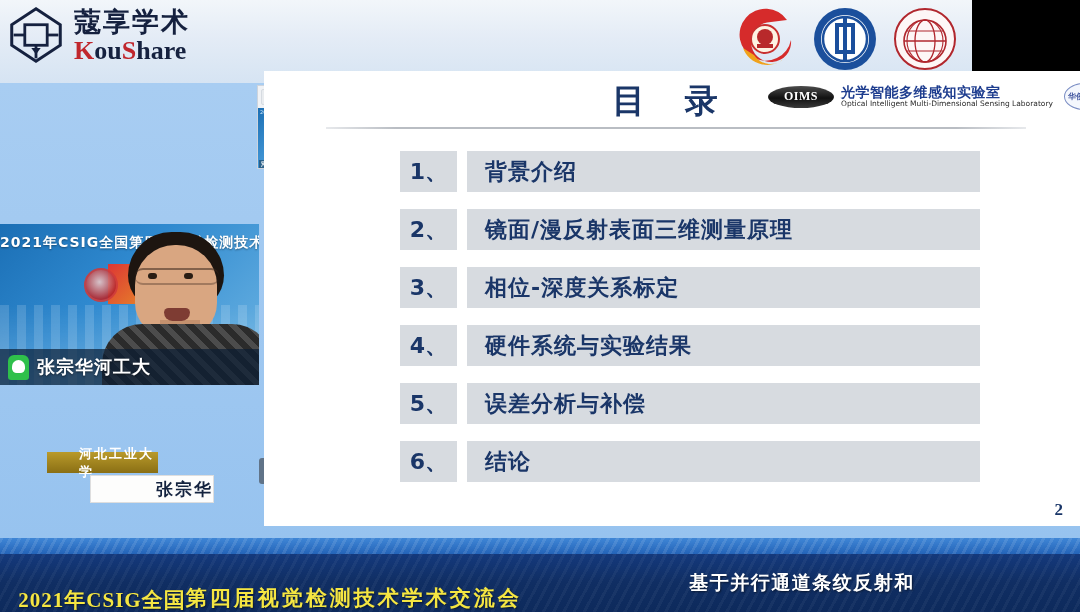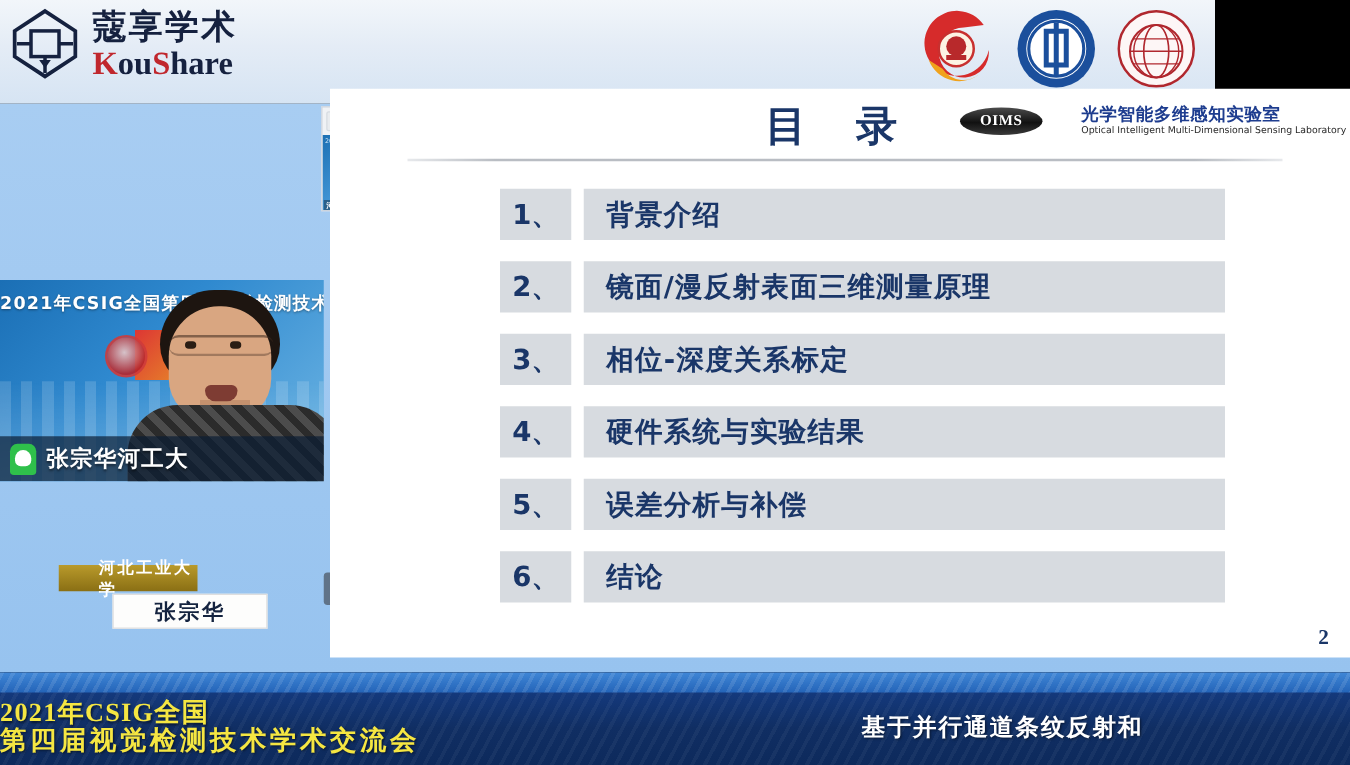--- a/index.html
+++ b/index.html
@@ -119,21 +119,21 @@
     background: linear-gradient(180deg,#b99a2b 0%, #8a6f14 100%);
     display: flex; align-items: center; justify-content: center; padding-left: 32px;
   }
   .plate-org span {
     font-size: 13px; color: #ffffff; font-weight: bold; letter-spacing: 2px;
     font-family: "DejaVu Serif", serif;
   }
   .plate-name {
     position: absolute; left: 90px; top: 475px; width: 124px; height: 28px;
     background: #fdfdfc; border: 1px solid #dedede;
-    display: flex; align-items: center; justify-content: center;
+    display: flex; align-items: center; justify-content: flex-end;
   }
   .plate-name span {
     font-size: 17px; color: #14233f; font-weight: bold; letter-spacing: 2px;
     font-family: "DejaVu Sans", sans-serif;
   }
 
   
   .pip {
     position: absolute; left: 257px; top: 85px; width: 62px; height: 84px;
     background: #f0f2f5; border: 1px solid #cdd4dd; overflow: hidden;
@@ -193,21 +193,21 @@
   .oims { position: absolute; left: 504px; top: 12px; display: flex; align-items: center; gap: 7px; }
   .oims-badge {
     width: 66px; height: 22px; border-radius: 50%;
     background: linear-gradient(180deg,#4c4c4c 0%, #111 55%, #3a3a3a 100%);
     display: flex; align-items: center; justify-content: center;
   }
   .oims-badge span {
     font-size: 12px; font-weight: bold; color: #ffffff; letter-spacing: .5px;
     font-family: "Liberation Serif", serif;
   }
-  .oims-txt { line-height: 1.05; margin-left: 24px; }
+  .oims-txt { line-height: 1.05; }
   .oims-cn {
     font-size: 14px; font-weight: bold; color: #1e3d8f; letter-spacing: .5px;
     font-family: "DejaVu Sans", sans-serif; white-space: nowrap;
   }
   .oims-en {
     font-size: 7.5px; color: #2a2a2a; letter-spacing: 0px; margin-top: 1px;
     font-family: "DejaVu Sans", sans-serif; white-space: nowrap;
   }
   .hqu-seal {
     width: 40px; height: 27px; border-radius: 50%;
@@ -250,21 +250,21 @@
     overflow: hidden;
   }
   .banner-top-strip {
     position: absolute; left: 0; top: 0; width: 100%; height: 16px;
     background:
       repeating-linear-gradient(118deg, rgba(255,255,255,.10) 0 3px, rgba(255,255,255,0) 3px 8px),
       linear-gradient(180deg,#3f86d6 0%, #2464b8 100%);
   }
   .banner-left {
     position: absolute; left: 0; top: 16px; width: 540px; height: 58px;
-    display: flex; flex-direction: column; align-items: flex-start; justify-content: center;
+    display: flex; flex-direction: row; align-items: flex-end; justify-content: center;
   }
   .banner-left .l1 {
     font-size: 21px; font-weight: bold; color: #f5e642; letter-spacing: 1px;
     font-family: "Liberation Serif", serif;
     text-shadow: 1px 1px 2px rgba(0,0,0,.55); line-height: 1.15;
   }
   .banner-left .l2 {
     font-size: 21px; font-weight: bold; color: #f5e642; letter-spacing: 3px;
     font-family: Liberation Mono, monospace;
     text-shadow: 1px 1px 2px rgba(0,0,0,.55); line-height: 1.2;

